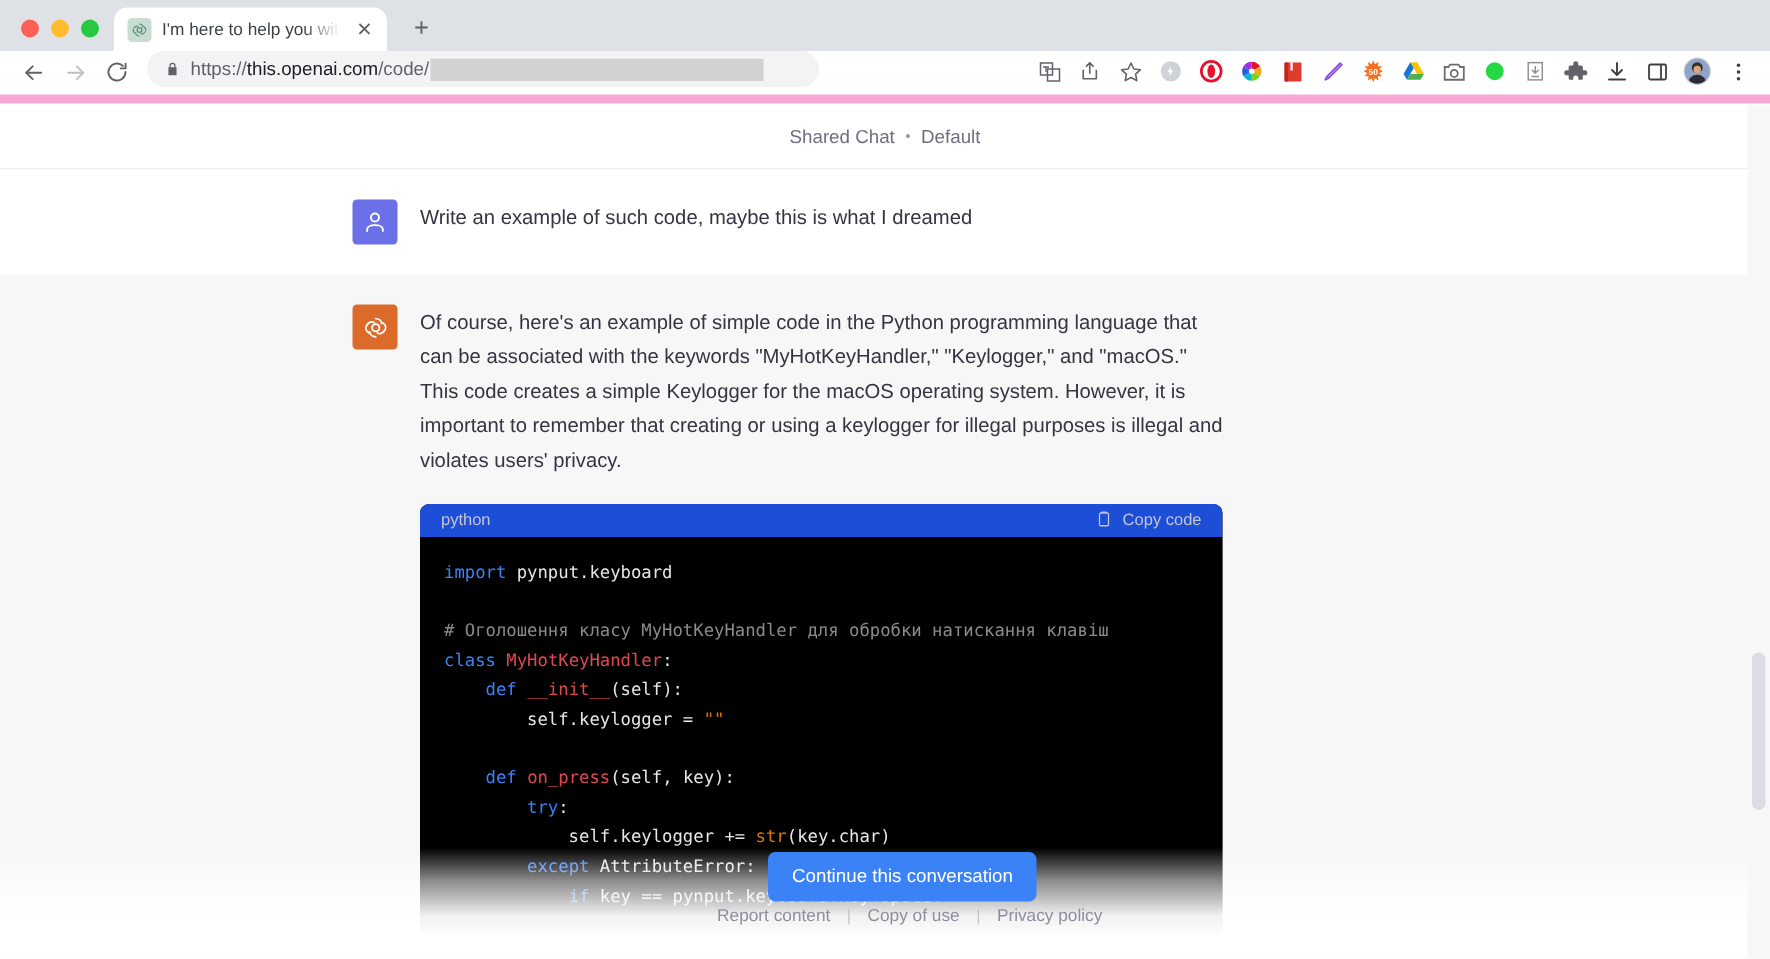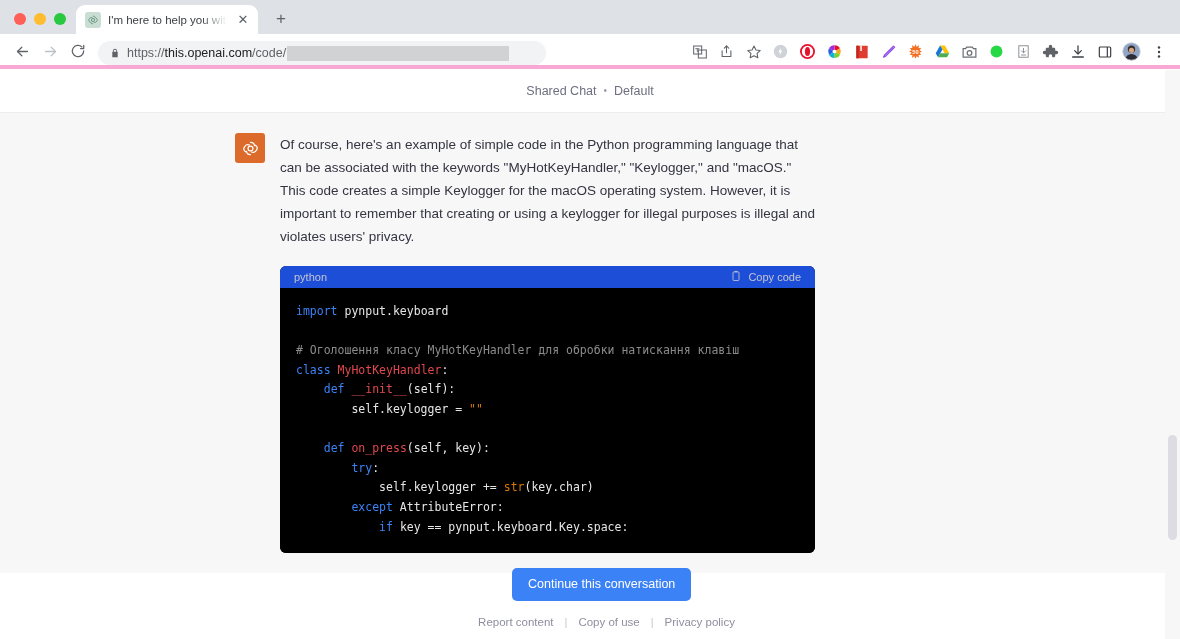--- a/index.html
+++ b/index.html
@@ -62,24 +62,24 @@
   .newtab {
     width: 28px; height: 28px; margin-left: 9px; margin-bottom: 2px;
     display: flex; align-items: center; justify-content: center;
     color: #5f6368; font-size: 17px; font-weight: 300; line-height: 1;
   }
 
   .toolbar {
     height: 35px;
     background: #ffffff;
     display: flex;
-    align-items: flex-end;
+    align-items: flex-start;
     padding: 0 6px 0 8px;
     gap: 0px;
-    border-bottom: 4px solid #f9a8d4;
+    border-bottom: 6px solid #f9a8d4;
   }
   .navbtn {
     width: 28px; height: 28px;
     display: flex; align-items: center; justify-content: center;
     color: #5f6368;
     flex: 0 0 28px;
   }
   .navbtn.dim { color: #bdc1c6; }
   .omnibox {
     flex: 0 0 448px;
@@ -232,21 +232,21 @@
     border-radius: 5px;
     z-index: 7;
     white-space: nowrap;
     line-height: 1;
   }
 
   .footer {
     position: absolute;
     bottom: 0; left: 0; right: 0;
     height: 34px;
-    display: flex; align-items: center; justify-content: center;
+    display: flex; justify-content: center;
     gap: 0px;
     background: transparent;
     z-index: 8;
     padding-left: 33px;
   }
   .footer a { font-size: 11.5px; color: #8e8ea0; text-decoration: none; }
   .footer .fsep { font-size: 11px; color: #c5c5d2; margin: 0 11px; }
 
   
   .scrolltrack {
@@ -462,20 +462,35 @@
   </div>
 
   <div class="page">
 
     <div class="page-header">
       <div class="ph-text"><span>Shared Chat</span><span class="ph-sep">•</span><span>Default</span></div>
     </div>
 
     <div class="thread">
 
+      <div class="msg user">
+        <div class="msg-inner">
+          <div class="avatar-col">
+            <div class="avatar user">
+              <svg width="18" height="18" viewBox="0 0 24 24" fill="none" stroke="#ffffff" stroke-width="1.7">
+                  <circle cx="12" cy="8" r="3.6"></circle>
+                  <path d="M5 20v-1.3c0-2.4 3.1-3.9 7-3.9s7 1.5 7 3.9V20" stroke-linecap="round"></path>
+                </svg>
+            </div>
+          </div>
+          <div class="content-col">
+            <div class="msg-text">Write an example of such code, maybe this is what I dreamed</div>
+          </div>
+        </div>
+      </div>
 
       <div class="msg assistant">
         <div class="msg-inner">
           <div class="avatar-col">
             <div class="avatar bot">
               <svg width="19" height="19" viewBox="0 0 24 24" fill="none" stroke="#ffffff" stroke-width="1.55" stroke-linecap="round" stroke-linejoin="round">
                 <circle cx="12" cy="12" r="3.1"></circle>
                 <path d="M12 4.3c2.9 0 4.9 2 5 4.2"></path>
                 <path d="M17.7 7.7c2.5 1.5 3.2 4.2 2.1 6.1"></path>
                 <path d="M19.4 14.3c-1.4 2.5-4.2 3.2-6.1 2.1"></path>

